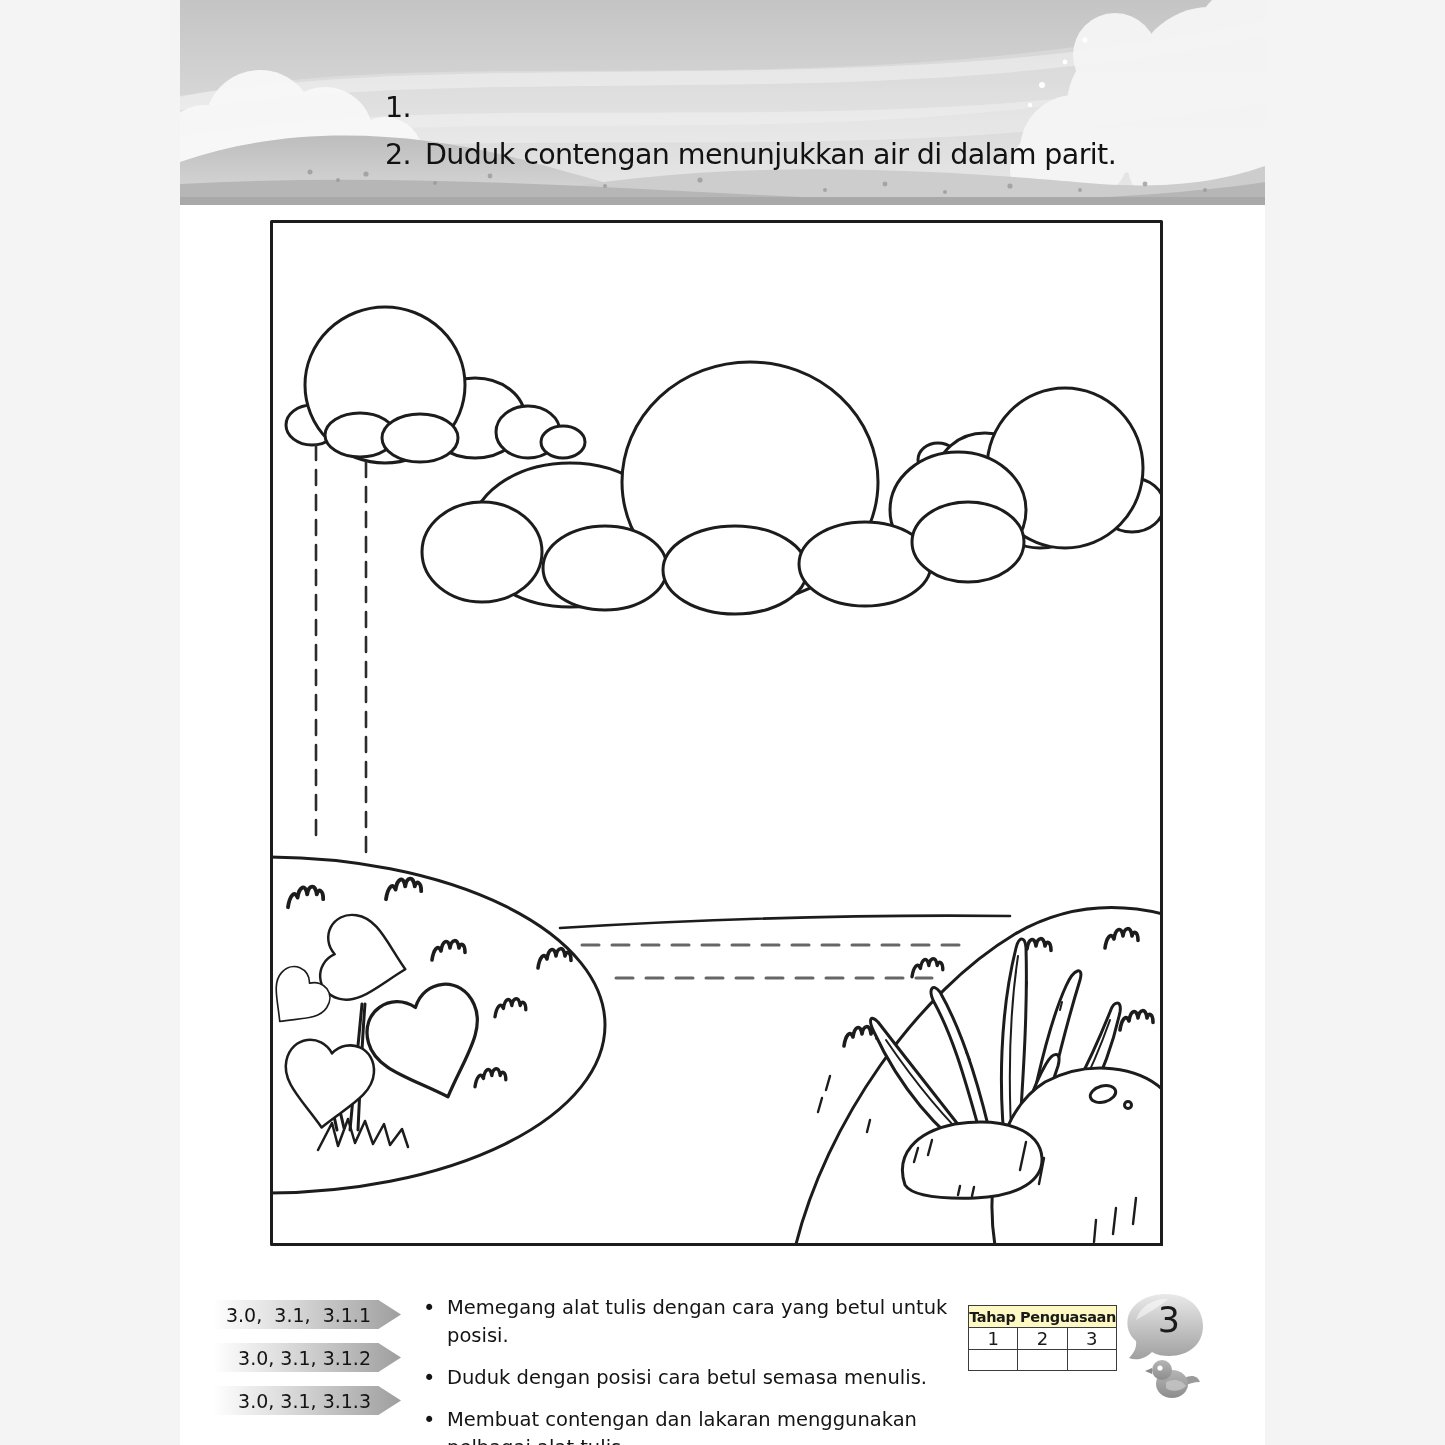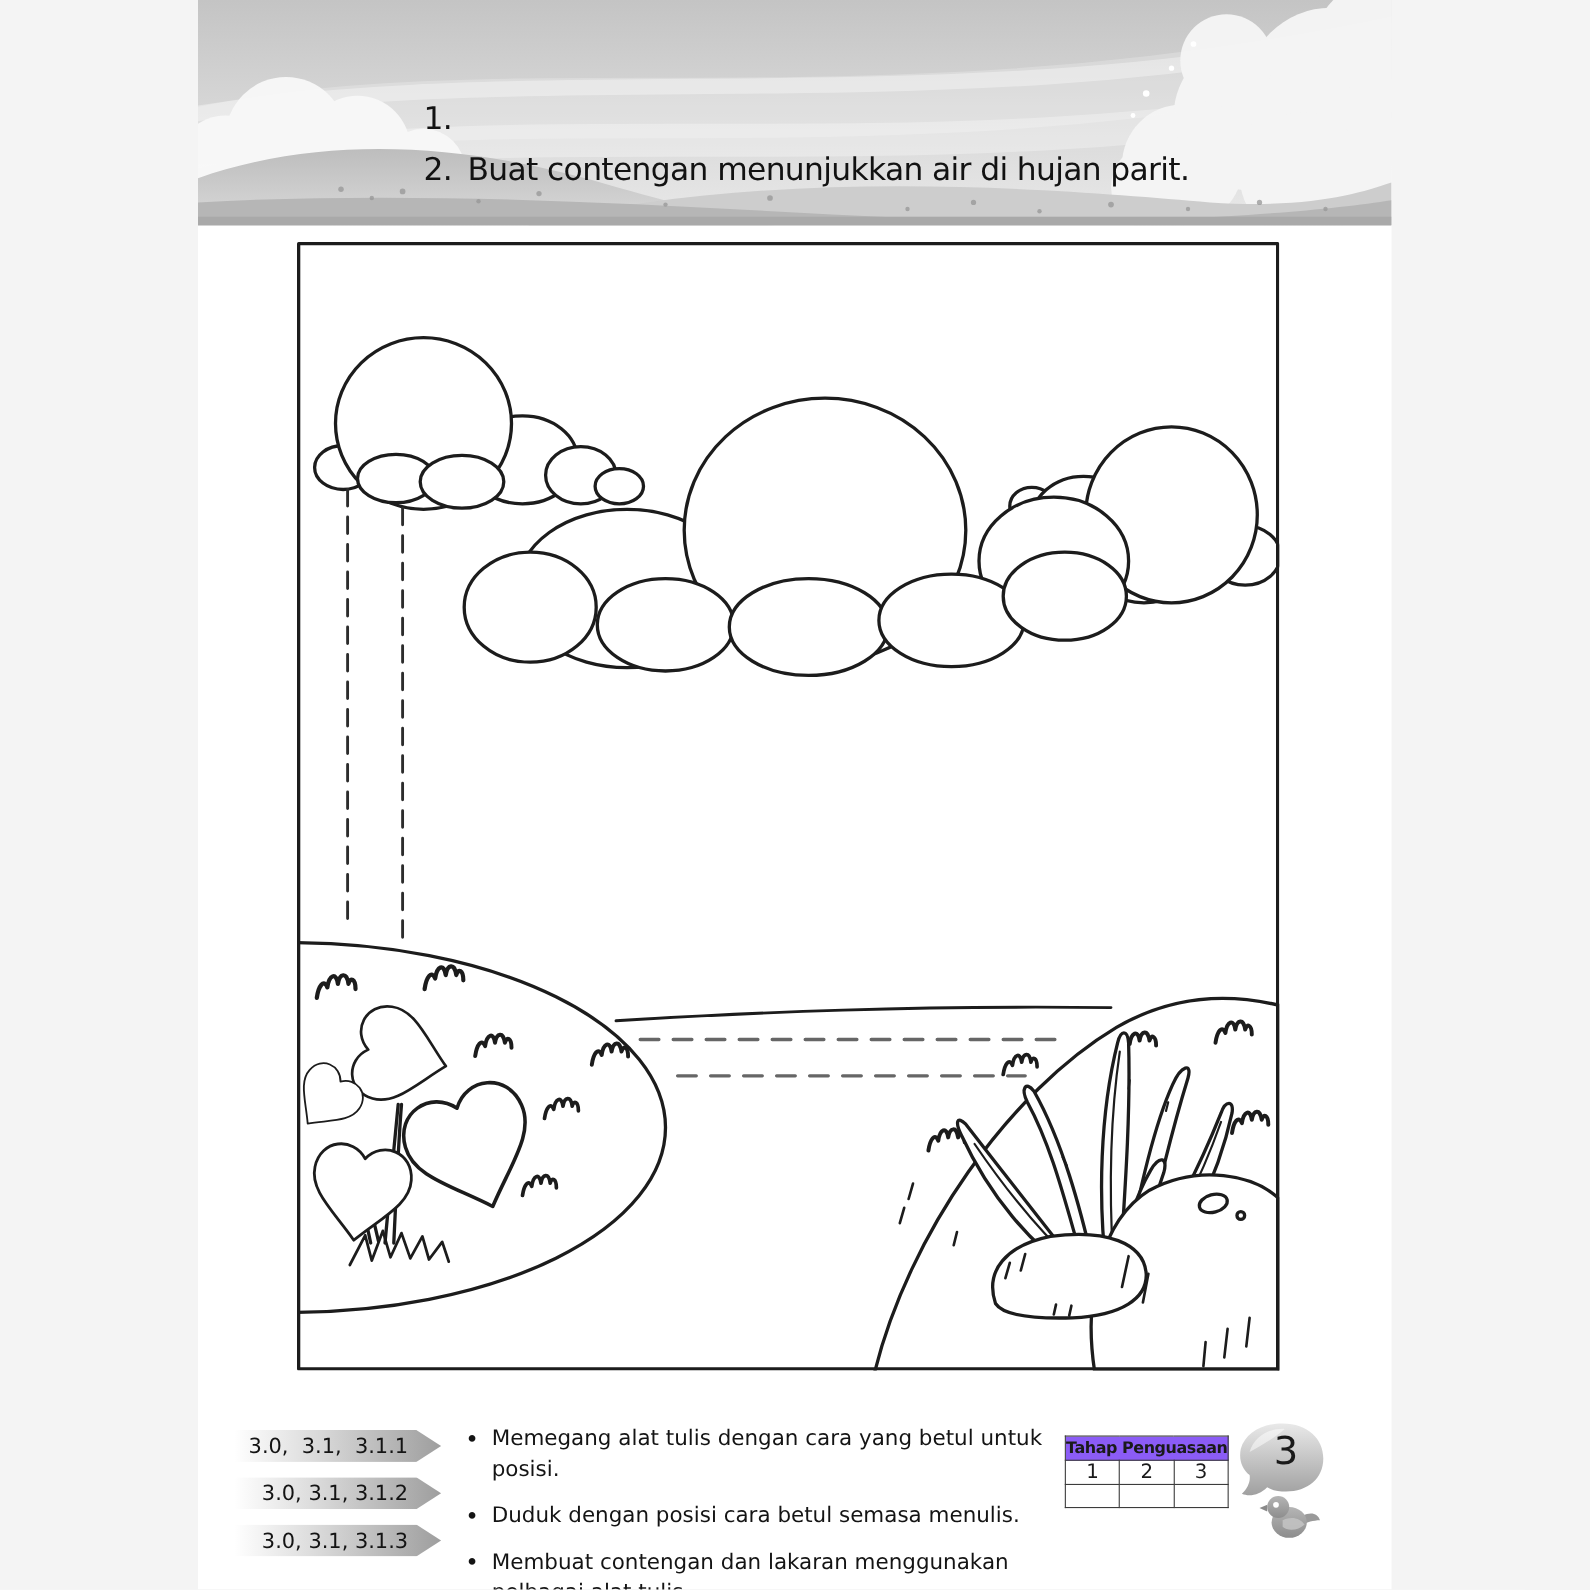--- a/index.html
+++ b/index.html
@@ -32,21 +32,21 @@
 
   .bullets { position:absolute; left:243px; top:1294px; width:545px; }
   .bullet-row { display:flex; margin-bottom:14px; font-size:19.5px; line-height:28px; color:#141414; }
   .bullet-row .dot { width:24px; font-size:21px; flex:none; }
   .bullet-row .txt { width:521px; }
 
   table.mastery { position:absolute; left:788px; top:1305px; width:149px;
                   border-collapse:collapse; table-layout:fixed;
                   font-size:15px; text-align:center; color:#1a1a1a; }
   table.mastery th, table.mastery td { border:1.8px solid #3c3c3c; }
-  table.mastery th { background:#8b5cf6; height:22px; font-weight:600; font-size:14.5px; letter-spacing:-0.4px; }
+  table.mastery th { background:#fef9c3; height:22px; font-weight:600; font-size:14.5px; letter-spacing:-0.4px; }
   table.mastery td.level { height:21px; font-size:18px; }
   table.mastery td.blank { height:21px; }
 
   .bubble-wrap { position:absolute; left:942px; top:1292px; width:85px; height:112px; }
   .bubble-wrap svg { display:block; width:100%; height:100%; }
   .page-num { position:absolute; left:972px; top:1300px; width:34px; text-align:center;
               font-size:35px; color:#1a1a1a; }
 </style>
 </head>
 <body>
@@ -120,21 +120,21 @@
         <rect y="197" width="1085" height="8" fill="#a9a9a9"></rect>
       </svg>
     </div>
 
     <div class="instructions">
       <div class="instr-row">
         <span class="instr-num">1.</span>
       </div>
       <div class="instr-row">
         <span class="instr-num">2.</span>
-        <span>Buat contengan menunjukkan air di hujan parit.</span>
+        <span>Duduk contengan menunjukkan air di dalam parit.</span>
       </div>
     </div>
 
     <div class="scene">
       <svg viewBox="0 0 893 1026">
         <defs>
           <path id="scrib" d="M0 12 C1 5 4 1 6 6 C7 -1 11 -3 12 4 C13 -2 17 -3 18 4 C19 0 22 1 22 7"></path>
           <path id="heart" d="M0 -34 C16 -56 50 -48 52 -18 C54 8 26 26 0 54 C-26 26 -54 8 -52 -18 C-50 -48 -16 -56 0 -34 Z"></path>
         </defs>
         <g stroke="#1c1c1c" stroke-width="3" fill="none" stroke-linecap="round" stroke-linejoin="round">

